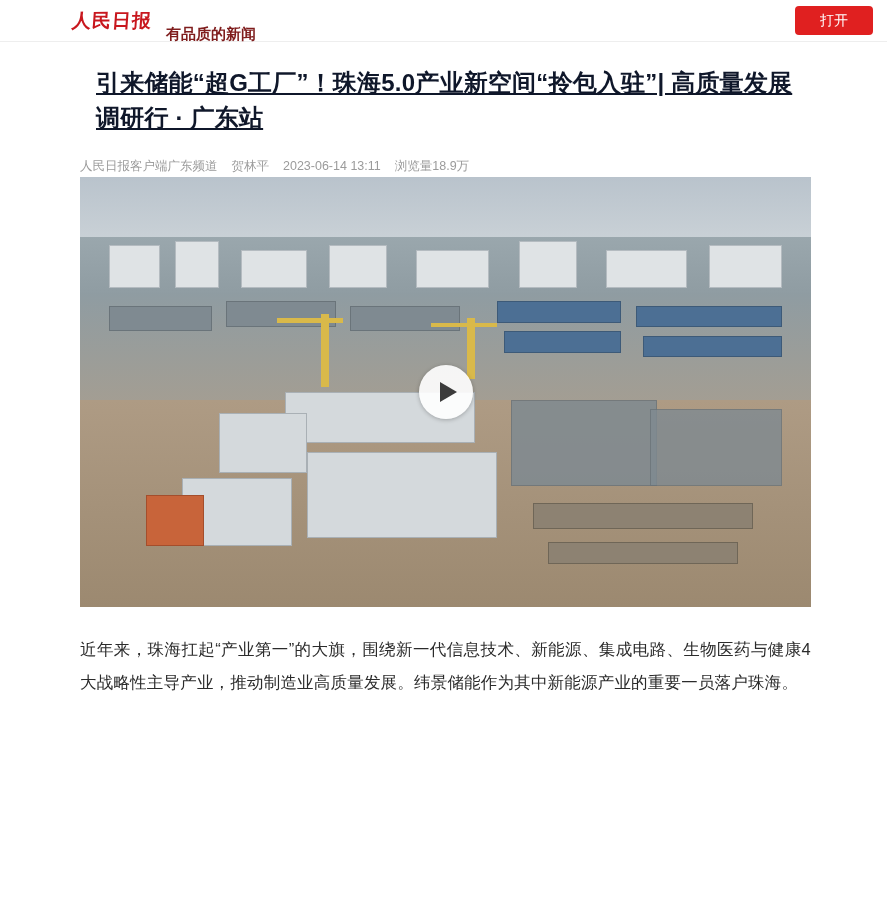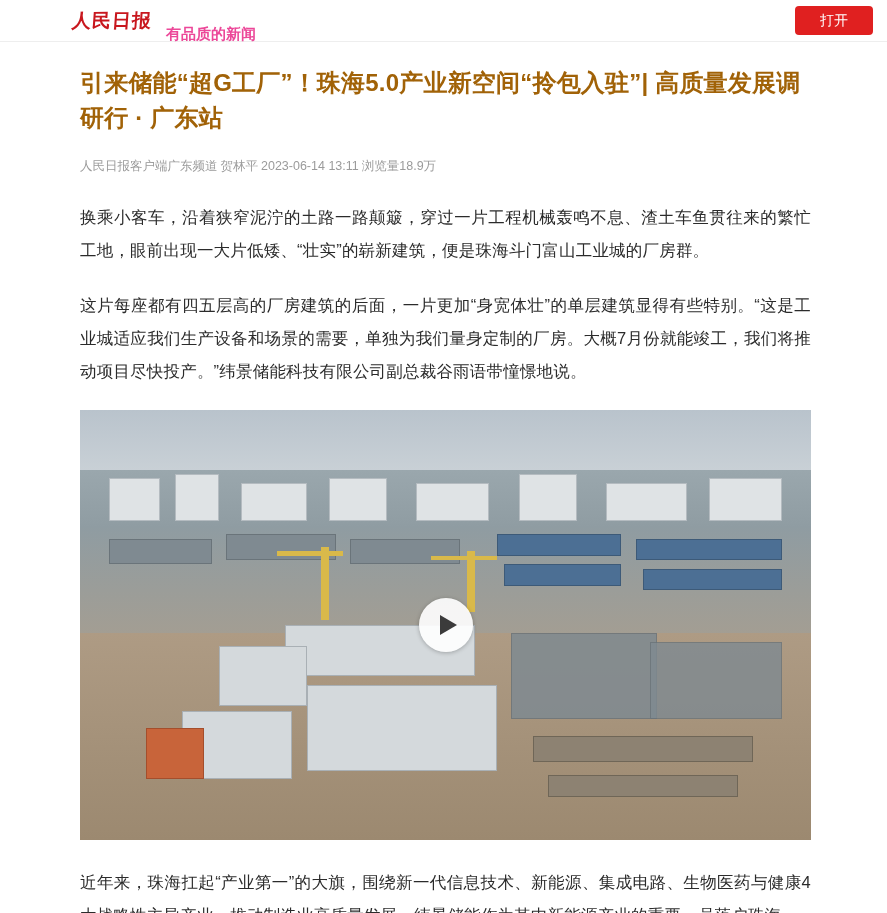--- a/index.html
+++ b/index.html
@@ -34,21 +34,21 @@
     font-family: "Liberation Serif", serif;
     font-weight: bold;
     font-size: 19px;
     color: #c8171e;
     letter-spacing: 1px;
     white-space: nowrap;
     transform: skewX(-4deg);
   }
   .brand-slogan {
     font-size: 15px;
-    color: #ec4899;
+    color: #7f1d1d;
     font-weight: bold;
     margin-left: 14px;
     white-space: nowrap;
     margin-top: 28px;
   }
   .open-btn {
     position: absolute;
     right: 14px;
     top: 6px;
     width: 78px;
@@ -66,30 +66,31 @@
   }
 
   
   .article {
     padding: 18px 76px 0 80px;
   }
   .headline {
     font-size: 24px;
     font-weight: bold;
     line-height: 1.45;
-    color: #a16207;
-    margin: 6px 0 0 0;
+    color: #0f172a;
+    margin: 6px 0 0 16px;
     letter-spacing: 0.2px;
+    text-decoration: underline;
   }
   .meta {
     margin-top: 22px;
     font-size: 12.5px;
     color: #9b9b9b;
     display: flex;
-    gap: 3px;
+    gap: 14px;
     align-items: center;
     flex-wrap: wrap;
   }
   .meta span { white-space: nowrap; }
 
   .body-text {
     margin-top: 26px;
   }
   .para {
     font-size: 16.5px;
@@ -173,24 +174,20 @@
 
   <h1 class="headline">引来储能“超G工厂”！珠海5.0产业新空间“拎包入驻”| 高质量发展调研行 · 广东站</h1>
 
   <div class="meta">
     <span>人民日报客户端广东频道</span>
     <span>贺林平</span>
     <span>2023-06-14 13:11</span>
     <span>浏览量18.9万</span>
   </div>
 
-  <div class="body-text">
-    <p class="para">换乘小客车，沿着狭窄泥泞的土路一路颠簸，穿过一片工程机械轰鸣不息、渣土车鱼贯往来的繁忙工地，眼前出现一大片低矮、“壮实”的崭新建筑，便是珠海斗门富山工业城的厂房群。</p>
-    <p class="para">这片每座都有四五层高的厂房建筑的后面，一片更加“身宽体壮”的单层建筑显得有些特别。“这是工业城适应我们生产设备和场景的需要，单独为我们量身定制的厂房。大概7月份就能竣工，我们将推动项目尽快投产。”纬景储能科技有限公司副总裁谷雨语带憧憬地说。</p>
-  </div>
 
   <div class="video-wrap">
     <div class="vid-sky"></div>
     <div class="vid-far"></div>
     <div class="vid-mid"></div>
     <div class="vid-ground"></div>
 
     <div class="blk white" style="left:4%; top:16%; width:7%; height:10%;"></div>
     <div class="blk white" style="left:13%; top:15%; width:6%; height:11%;"></div>
     <div class="blk white" style="left:22%; top:17%; width:9%; height:9%;"></div>

